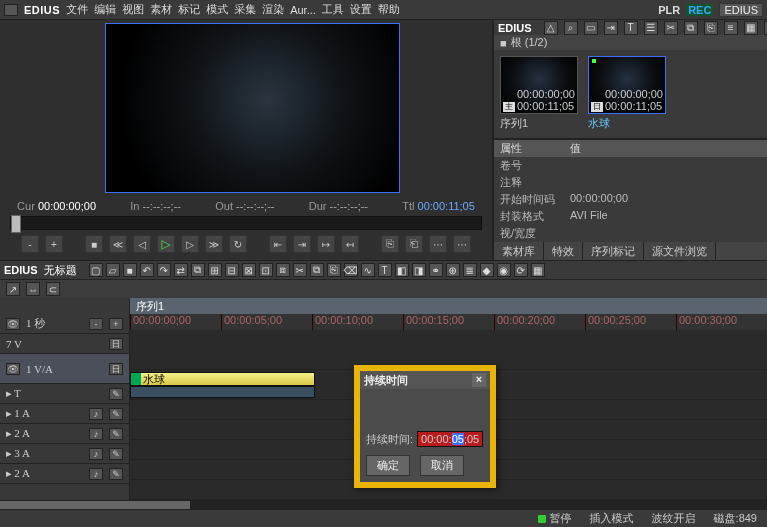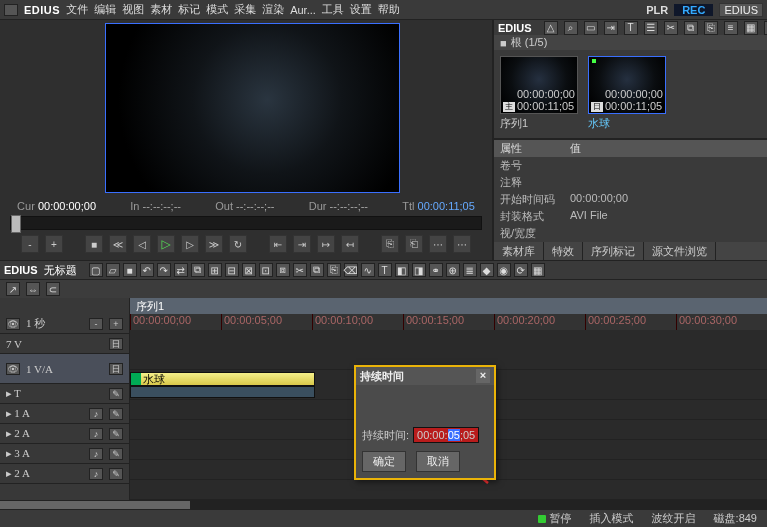--- a/index.html
+++ b/index.html
@@ -2,21 +2,21 @@
 <html><head>
 <meta charset="utf-8">
 <style>
 * { margin: 0; padding: 0; box-sizing: border-box; font-family: "Microsoft YaHei", Arial, sans-serif; font-size: 11px; user-select: none; }
 body { background: #2a2a2a; color: #ccc; width: 767px; height: 527px; overflow: hidden; position: relative; }
 .menubar { display: flex; align-items: center; height: 20px; background: #3a3a3a; border-bottom: 1px solid #222; padding: 0 4px; gap: 6px; }
 .menubar .logo { font-weight: bold; color: #fff; letter-spacing: 0.5px; }
 .menubar .menu-item { color: #ddd; cursor: default; }
 .menubar .flex-spacer { flex: 1; }
 .plr { font-weight: bold; color: #ddd; }
-.rec { font-weight: bold; color: #3af; background: #0f172a; padding: 0 8px; }
+.rec { font-weight: bold; color: #3af; background: #14532d; padding: 0 2px; }
 .edius-btn { background: #555; border: 1px solid #333; padding: 0 4px; color: #eee; }
 
 .top-row { display: flex; height: 240px; }
 .preview-panel { flex: 0 0 494px; background: #2f2f2f; border-right: 2px solid #222; position: relative; }
 .preview-area { position: absolute; left: 105px; top: 3px; width: 295px; height: 170px; border: 1px solid #3a6fff; background: radial-gradient(circle at 55% 45%, #2a3540 0%, #101418 40%, #000 80%); }
 .tc-row { position: absolute; left: 0; right: 0; top: 178px; height: 16px; display: flex; justify-content: space-around; align-items: center; color: #aaa; font-size: 10px; }
 .tc-row .lbl { color: #999; }
 .tc-row .tc-cur { color: #fff; }
 .tc-row .tc-ttl { color: #6af; }
 .scrub { position: absolute; left: 10px; right: 10px; top: 196px; height: 14px; background: #1a1a1a; border: 1px solid #111; }
@@ -64,21 +64,21 @@
 .track-head.tall { height: 30px; }
 .track-head.sel { background: #4a4f5a; }
 .th-name { flex: 1; font-family: Liberation Serif, serif; }
 .th-ico { width: 14px; height: 12px; background: #555; border: 1px solid #222; font-size: 9px; text-align: center; line-height: 10px; }
 .clip { position: absolute; top: 2px; height: 14px; background: linear-gradient(#f5f08a, #d8c84a); border: 1px solid #111; color: #000; font-size: 10px; line-height: 12px; padding-left: 12px; }
 .clip .clip-edge { position: absolute; left: 0; top: 0; bottom: 0; width: 10px; background: #0a5; }
 .audio-wave { position: absolute; top: 2px; height: 12px; background: #3a4f5f; border: 1px solid #111; }
 .scrollbar-h { position: absolute; left: 0; right: 0; bottom: 0; height: 10px; background: #222; }
 .scroll-thumb { position: absolute; left: 0; width: 190px; top: 1px; bottom: 1px; background: #666; }
 
-.dialog { position: absolute; left: 354px; top: 365px; width: 142px; background: #4b4b4b; border: 2px solid #eab308; box-shadow: 2px 2px 6px rgba(0,0,0,0.5); z-index: 100; }
+.dialog { position: absolute; left: 354px; top: 365px; width: 142px; background: #4b4b4b; border: 6px solid #eab308; box-shadow: 2px 2px 6px rgba(0,0,0,0.5); z-index: 100; }
 .dlg-title { height: 18px; background: #555; display: flex; align-items: center; justify-content: space-between; padding: 0 4px; font-weight: bold; color: #eee; }
 .dlg-close { width: 14px; height: 14px; background: #666; text-align: center; line-height: 12px; cursor: default; }
 .dlg-body { padding: 6px; }
 .dlg-row { display: flex; align-items: center; gap: 4px; margin-bottom: 8px; margin-top: 36px; }
 .dur-input { background: #b91c1c; border: 1px solid #111; padding: 1px 3px; color: #ccc; font-family: monospace; font-size: 10px; }
 .dur-input .sel { background: #3a6fff; color: #fff; }
 .dlg-btns { display: flex; gap: 10px; justify-content: flex-start; }
 .dlg-btn { background: #666; border: 1px solid #333; padding: 2px 10px; color: #eee; }
 
 .arrow { position: absolute; z-index: 99; pointer-events: none; }
@@ -160,21 +160,21 @@
       <span class="ico">☰</span>
       <span class="ico">✂</span>
       <span class="ico">⧉</span>
       <span class="ico">⎘</span>
       <span class="ico">≡</span>
       <span class="ico">▦</span>
       <span class="ico">▾</span>
     </div>
     <div class="bin-bread">
       <span>■</span>
-      <span>根 (1/5)</span>
+      <span>根 (1/2)</span>
     </div>
     <div class="bin-thumbs">
       <div class="thumb">
         <div class="thumb-img">
           <div class="thumb-badge">主</div>
           <div class="thumb-tc"><span>00:00:00;00</span><br><span>00:00:11;05</span></div>
         </div>
         <div class="thumb-label">序列1</div>
       </div>
       <div class="thumb">

